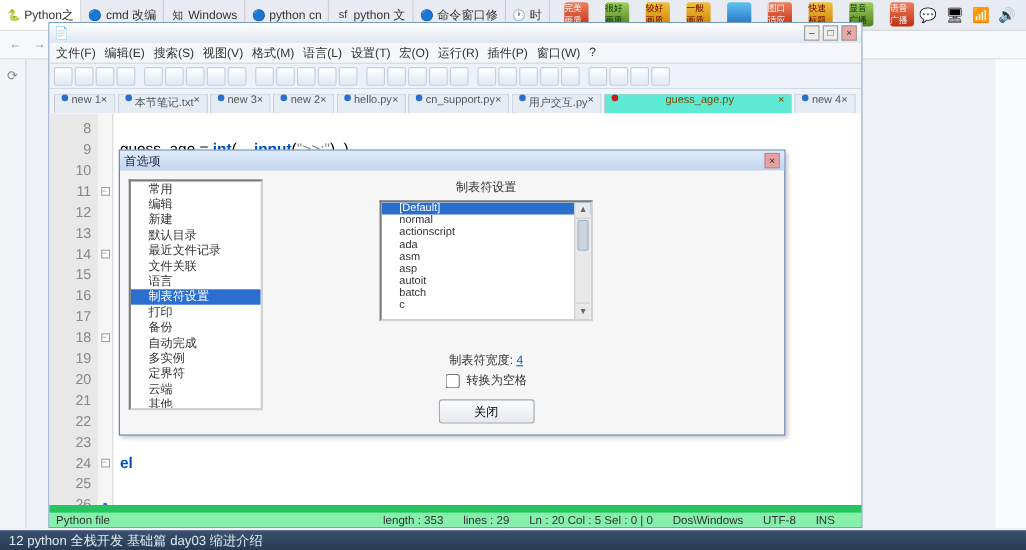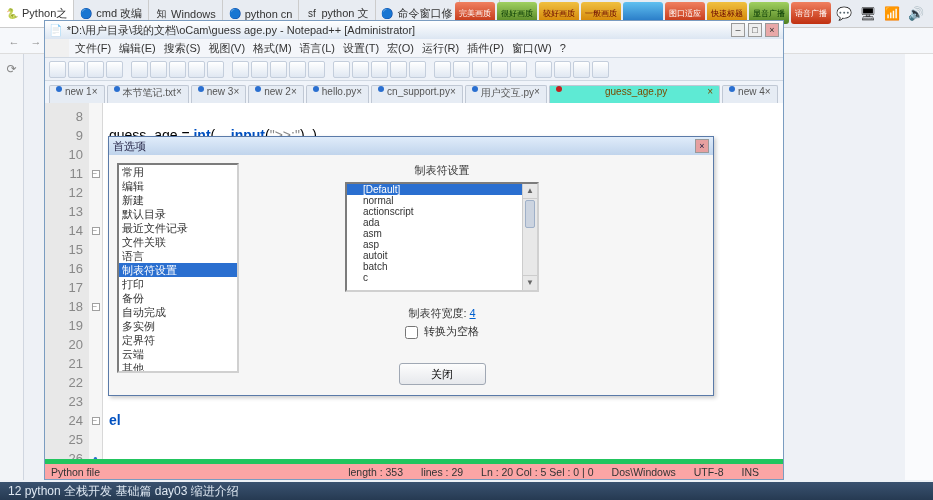--- a/index.html
+++ b/index.html
@@ -4,66 +4,66 @@
 <style>
   * { box-sizing: border-box; margin: 0; padding: 0; font-family: "Microsoft YaHei", Tahoma, sans-serif; }
   body { width: 933px; height: 500px; background: #eef1f6; overflow: hidden; position: relative; }
   .browser-top { height: 28px; background: #e8ecf2; display: flex; border-bottom: 1px solid #ccc; font-size: 11px; }
   .tab { display: flex; align-items: center; padding: 0 6px; border-right: 1px solid #ccc; height: 100%; white-space: nowrap; max-width: 90px; overflow: hidden; color: #333; }
   .tab.active { background: #fff; }
   .favicon { width: 13px; height: 13px; margin-right: 3px; font-size: 10px; display: inline-flex; align-items: center; justify-content: center; }
   .browser-row2 { height: 26px; background: #f6f8fb; display: flex; align-items: center; font-size: 11px; border-bottom: 1px solid #ddd; padding: 0 4px; }
   .nav-btn { width: 20px; height: 20px; display: inline-flex; align-items: center; justify-content: center; color: #888; margin-right: 2px; }
   .tray { position: absolute; right: 6px; top: 2px; display: flex; gap: 2px; }
-  .tray-item { width: 40px; height: 22px; background: linear-gradient(#f0c040,#d08000); border-radius: 3px; font-size: 8px; color: #600; display: flex; align-items: center; justify-content: center; }
+  .tray-item { width: 22px; height: 22px; background: linear-gradient(#f0c040,#d08000); border-radius: 3px; font-size: 8px; color: #600; display: flex; align-items: center; justify-content: center; margin-left: 13px; }
   .tray-item.b { background: linear-gradient(#60c0f0,#2070c0); color:#fff;}
   .tray-item.g { background: linear-gradient(#a0d060,#508020); color:#030;}
   .tray-item.r { background: linear-gradient(#f08060,#c03010); color:#fff;}
   .npp { position: absolute; left: 44px; top: 20px; width: 740px; height: 460px; background: #f0f0f0; border: 1px solid #7a9cc0; display: flex; flex-direction: column; }
   .npp-title { height: 18px; background: linear-gradient(#fff,#dce6f2); font-size: 11px; color: #333; display: flex; align-items: center; padding: 0 4px; }
   .npp-title .wbtns { margin-left: auto; display:flex; gap:3px;}
   .wbtn { width: 14px; height: 14px; border: 1px solid #999; background:#eee; font-size:9px; display:inline-flex; align-items:center; justify-content:center;}
-  .npp-menu { height: 18px; background: #f4f6fa; font-size: 11px; color: #333; display: flex; align-items: center; gap: 4px; padding: 0 4px; margin-left: 24px; }
+  .npp-menu { height: 18px; background: #f4f6fa; font-size: 11px; color: #333; display: flex; align-items: center; gap: 4px; padding: 0 4px; }
   .npp-menu span { padding: 0 2px; }
   .npp-toolbar { height: 24px; background: #eef2f8; border-top: 1px solid #d0d8e2; border-bottom: 1px solid #d0d8e2; display: flex; align-items: center; gap: 2px; padding: 0 4px; }
   .tbtn { width: 17px; height: 17px; border:1px solid #c4cedc; background: linear-gradient(#fff,#e0e8f2); border-radius:2px;}
   .tsep { width:4px; }
   .npp-tabs { height: 22px; background: #f0f4fa; display: flex; align-items: flex-end; padding: 0 4px; font-size: 10px; gap: 2px;}
   .ftab { height: 18px; padding: 0 6px; display: inline-flex; background: #e6ecf4; border: 1px solid #c0c8d4; border-bottom: none; color: #555; border-radius: 2px 2px 0 0;}
   .ftab .dot { width:6px;height:6px;border-radius:50%;background:#2a6fd0;margin-right:3px;}
   .ftab.active { background: #5eead4; color: #7a4a00; gap: 40px;}
   .ftab.active .dot{background:#c02020;}
   .editor { flex: 1; display: flex; background: #fff; font-family: Consolas, monospace; font-size: 14px; position: relative; overflow:hidden;}
   .gutter { width: 44px; background: #e8e8e8; text-align: right; padding: 4px 6px 0 0; color: #888; font-size: 13px; line-height: 19px; }
   .fold { width: 14px; background: #f6f6f6; border-right: 1px solid #d8d8d8; padding-top:4px;}
   .fold div{height:19px; display:flex;align-items:center;justify-content:center;font-size:8px;color:#888;}
   .fold .b{border:1px solid #a0a0a0;width:8px;height:8px;line-height:6px;background:#fff;}
   .code { padding: 4px 0 0 6px; line-height: 19px; white-space: pre; color: #000; }
   .kw { color: #0050c0; font-weight: bold; }
   .id { color: #000; }
   .str { color: #888; }
-  .status { height: 20px; background: #fca5a5; border-top: 5px solid #22c55e; display: flex; align-items: center; font-size: 10.5px; color: #333; padding: 0 6px; }
+  .status { height: 20px; background: #86efac; border-top: 7px solid #22c55e; display: flex; align-items: center; font-size: 10.5px; color: #333; padding: 0 6px; }
   .status span { margin-right: 18px; }
   .dialog { position: absolute; left: 108px; top: 136px; width: 606px; height: 260px; background: #f6f6f6; border: 1px solid #5a7aa8; box-shadow: 2px 2px 4px rgba(0,0,0,.2); z-index: 100; }
   .dlg-title { height: 18px; background: linear-gradient(#e0ecfa,#c0d4ec); padding: 0 4px; font-size: 11px; color: #224; display: flex; align-items: center; }
   .dlg-title .wbtn{margin-left:auto;background:#e6a0a0;}
   .dlg-body { display: flex; padding: 8px; height: calc(100% - 18px); gap: 10px; }
   .treebox { width: 122px; height: 210px; border: 2px inset #d0d0d0; background: #fff; font-size: 11px; color: #333; overflow: hidden; }
-  .treebox div { padding: 0 3px; line-height: 14px; }
+  .treebox div { padding: 0 16px; line-height: 14px; }
   .treebox .sel { background: #2a6fd0; color: #fff; }
   .center { flex: 1; display: flex; flex-direction: column; align-items: center; }
   .sect-title { font-size: 11px; color: #333; margin-bottom: 4px; }
   .listbox { width: 194px; height: 110px; border: 2px inset #d0d0d0; background: #fff; font-size: 10px; color: #333; overflow: hidden; position: relative; }
   .listbox .row { padding: 0 16px; line-height: 11px; }
   .listbox .sel { background: #2a6fd0; color: #fff; }
   .listbox .sb { position:absolute; right:0; top:0; bottom:0; width:15px; background:#e8e8e8; border-left:1px solid #ccc;}
   .listbox .sb::before{content:"▲";position:absolute;top:0;left:0;right:0;height:14px;font-size:8px;text-align:center;line-height:14px;color:#666;border-bottom:1px solid #ccc;}
   .listbox .sb::after{content:"▼";position:absolute;bottom:0;left:0;right:0;height:14px;font-size:8px;text-align:center;line-height:14px;color:#666;border-top:1px solid #ccc;}
   .listbox .thumb{position:absolute;left:2px;right:2px;top:16px;height:28px;background:#ccd4e0;border:1px solid #9fb0c8;border-radius:2px;}
-  .opts { margin-top: 14px; font-size: 11px; color: #333; text-align: center; }
+  .opts { margin-top: 28px; font-size: 11px; color: #333; text-align: center; }
   .opts a{color:#0060d0;text-decoration:underline;}
   .opts input{margin-right:3px;vertical-align:middle;}
   .closebtn { margin-top: auto; margin-bottom: 2px; width: 87px; height: 22px; font-size: 11px; border: 1px solid #a0a8b4; background: linear-gradient(#fdfdfd,#e6e8ec); border-radius:3px;}
   .rightpad { width: 60px; }
   .left-dock{position:absolute;left:0;top:54px;width:24px;bottom:20px;background:#f2f4f7;border-right:1px solid #d0d6e0;display:flex;flex-direction:column;align-items:center;padding-top:8px;gap:10px;color:#888;font-size:12px;}
   .right-strip{position:absolute;right:0;top:54px;width:28px;bottom:20px;background:#fafbfd;}
   .bottom-strip{position:absolute;left:0;right:0;bottom:0;height:18px;background:linear-gradient(#3a5270,#263a52);color:#dfe8f2;font-size:12px;padding:0 8px;display:flex;align-items:center;}
 </style>
 </head>
 <body>
@@ -123,21 +123,20 @@
   </div>
 
 <div class="left-dock">
   <span>⟳</span>
 </div>
 <div class="right-strip"></div>
 
 <div class="npp">
   <div class="npp-title">
     <span style="color:#3a8c3a;margin-right:4px;">📄</span>
-    <span>*D:\用户目录\我的文档\oCam\guess age.py - Notepad++ [Administrator]</span>
     <span class="wbtns">
       <span class="wbtn">–</span>
       <span class="wbtn">□</span>
       <span class="wbtn" style="background:#e8a8a8;">×</span>
     </span>
   </div>
   <div class="npp-menu" id="nmenu">
       <span>文件(F)</span>
       <span>编辑(E)</span>
       <span>搜索(S)</span>

